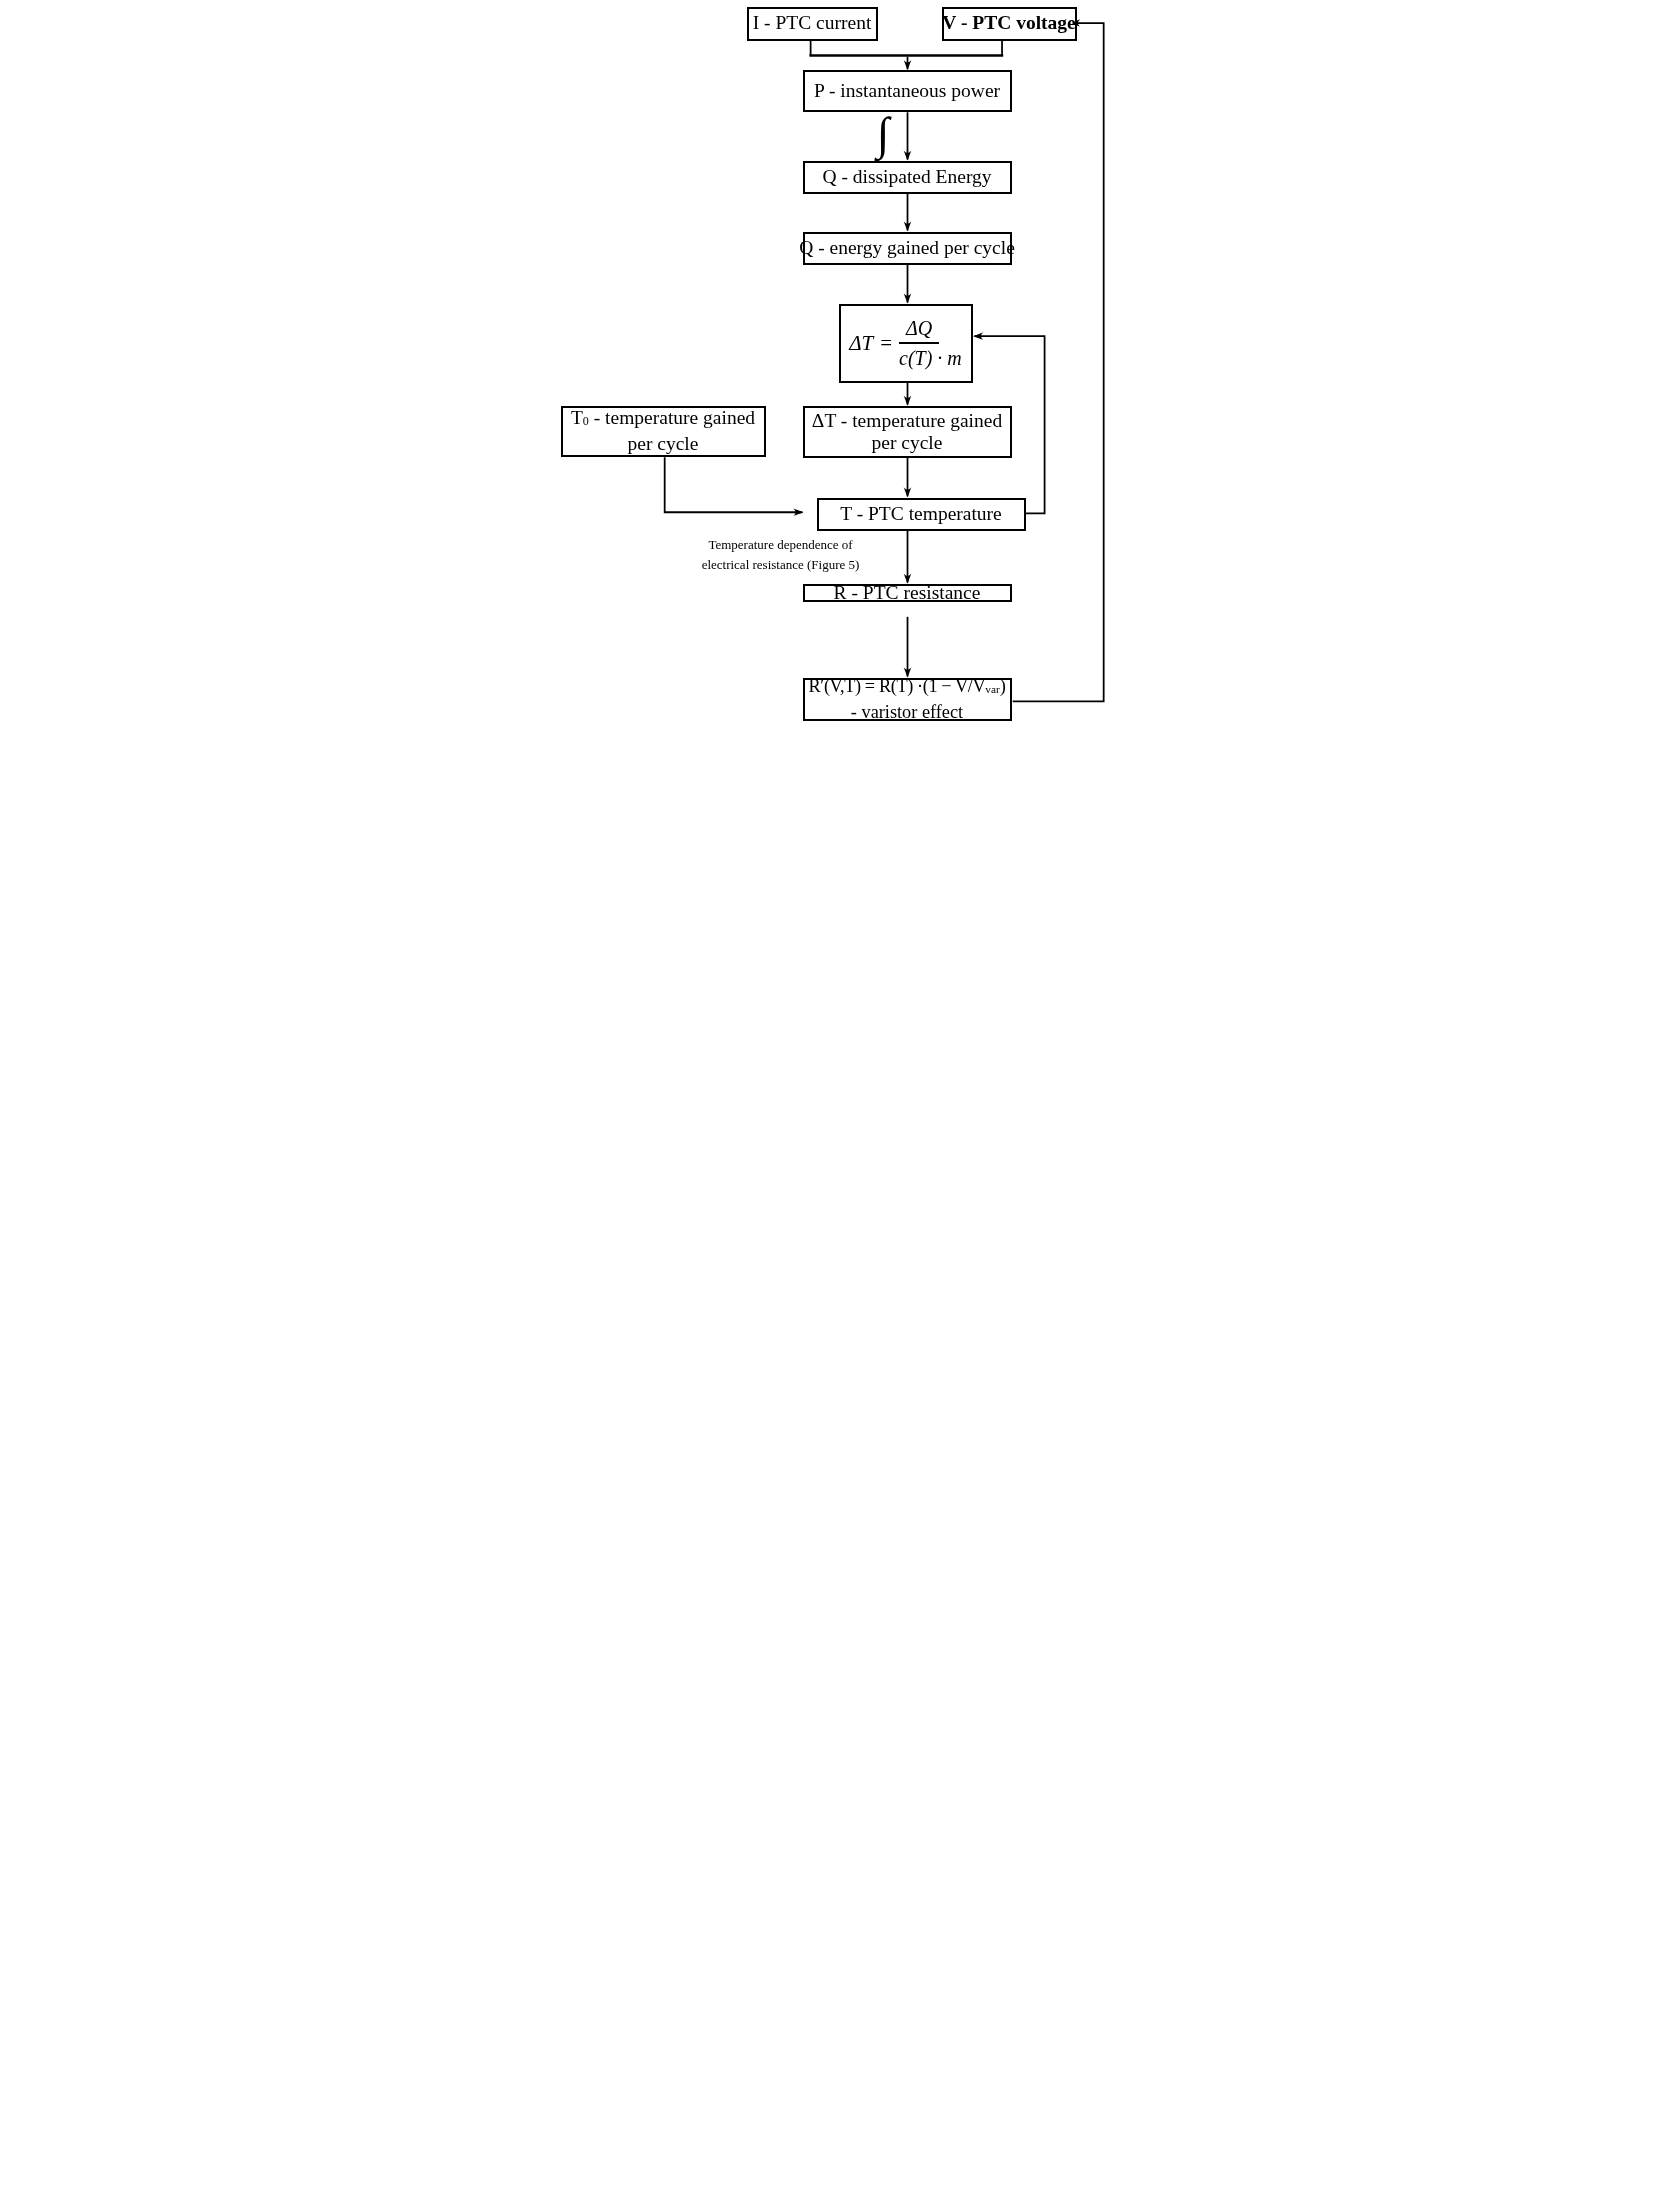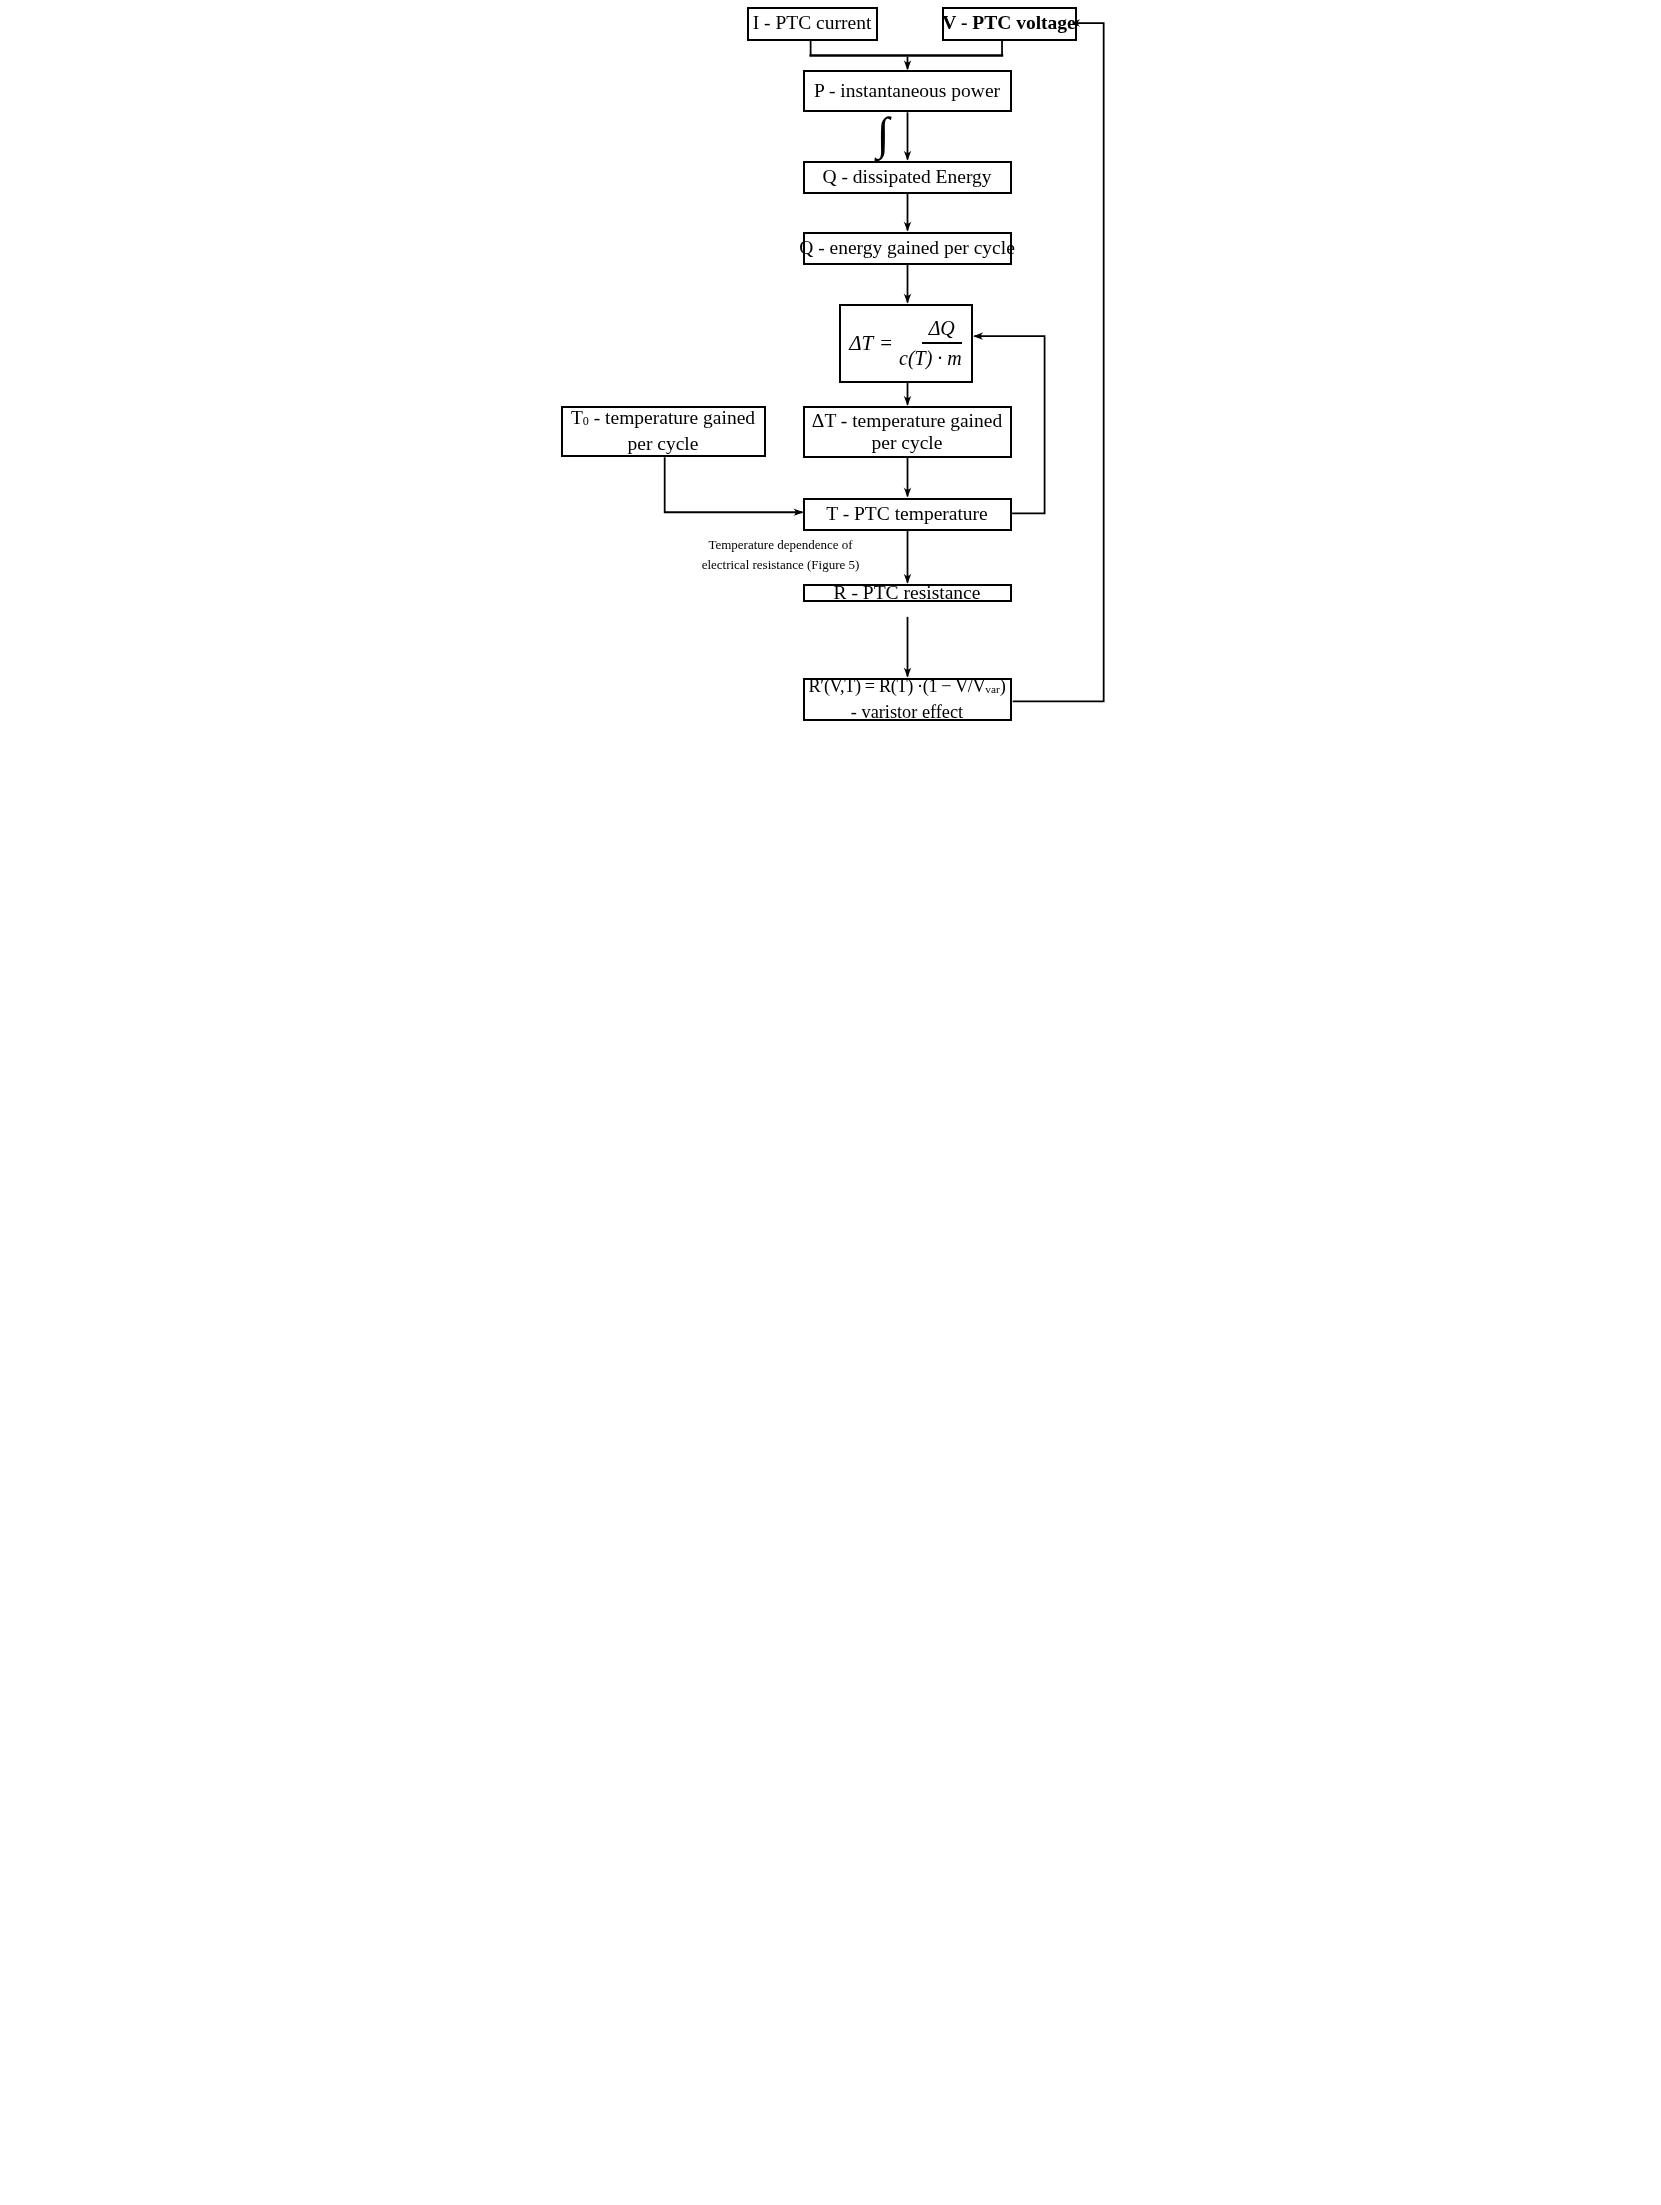--- a/index.html
+++ b/index.html
@@ -27,27 +27,27 @@
     white-space:nowrap;
   }
   .box-i  { left:193px; top:6.5px;  width:131px; height:34px; }
   .box-v  { left:388px; top:6.5px;  width:135px; height:34px;font-weight:bold; }
   .box-p  { left:249px; top:70px; width:209px; height:42px; }
   .box-q1 { left:249px; top:161px; width:209px; height:32.5px; }
   .box-q2 { left:249px; top:232px; width:209px; height:32.5px; }
   .box-f  { left:285px; top:304px; width:134px; height:79px; flex-direction:row; gap:7px; }
   .box-t0 { left:7px;  top:406px; width:205px; height:51px; }
   .box-dt { left:249px; top:406px; width:209px; height:52px; }
-  .box-t  { left:249px; top:498px; width:209px; height:33px; }
+  .box-t  { left:263px; top:498px; width:209px; height:33px; }
   .box-r  { left:249px; top:584px; width:209px; height:18px; }
   .box-rv { left:249px; top:678px; width:209px; height:43px; font-size:18.3px; line-height:22.5px; }
   .box-rv .formula-line { letter-spacing:-0.4px; }
   .sub { font-size:0.62em; vertical-align:-0.12em; letter-spacing:0; }
   .mvar { font-style:italic; }
-  .frac { display:inline-flex; flex-direction:column; align-items:flex-end; font-size:20px; line-height:21px; }
+  .frac { display:inline-flex; flex-direction:column; align-items:flex-start; font-size:20px; line-height:21px; }
   .frac .num { padding:0 7px 3px 7px; border-bottom:2.4px solid var(--ink); }
   .frac .den { padding-top:4px; }
   .lhs { font-size:21px; }
   .eq  { font-size:21px; }
   .integral {
     position:absolute; left:312px; top:112px; width:35px; height:44px;
     font-size:46px; line-height:44px; text-align:center; z-index:1;
   }
   .free-label {
     position:absolute; left:106px; top:535px; width:242px;

